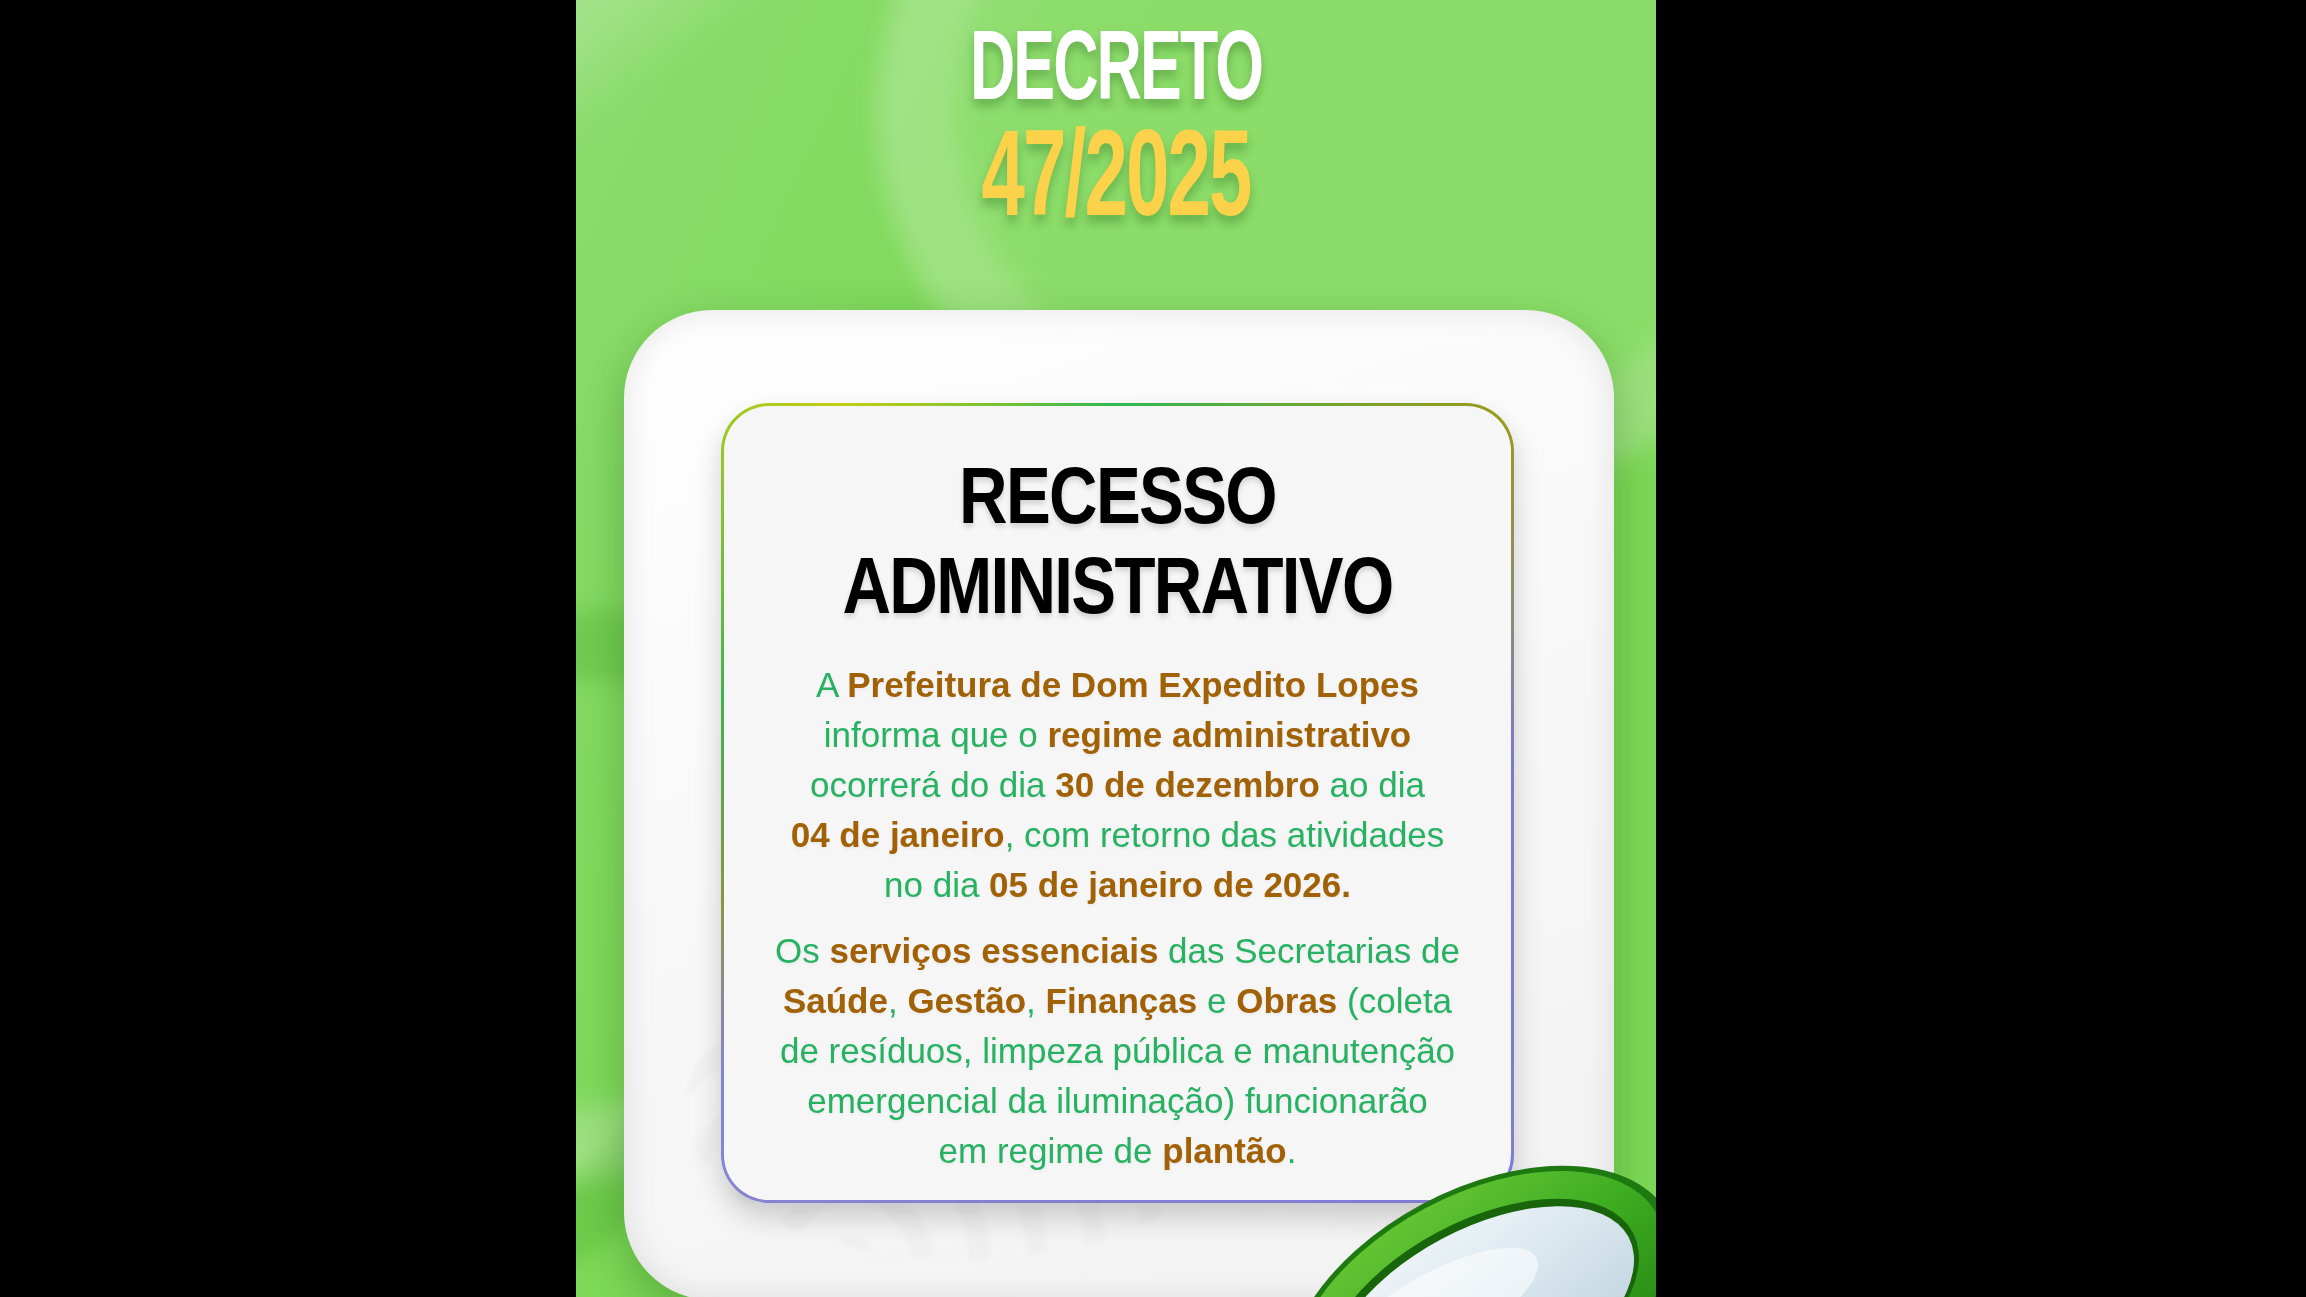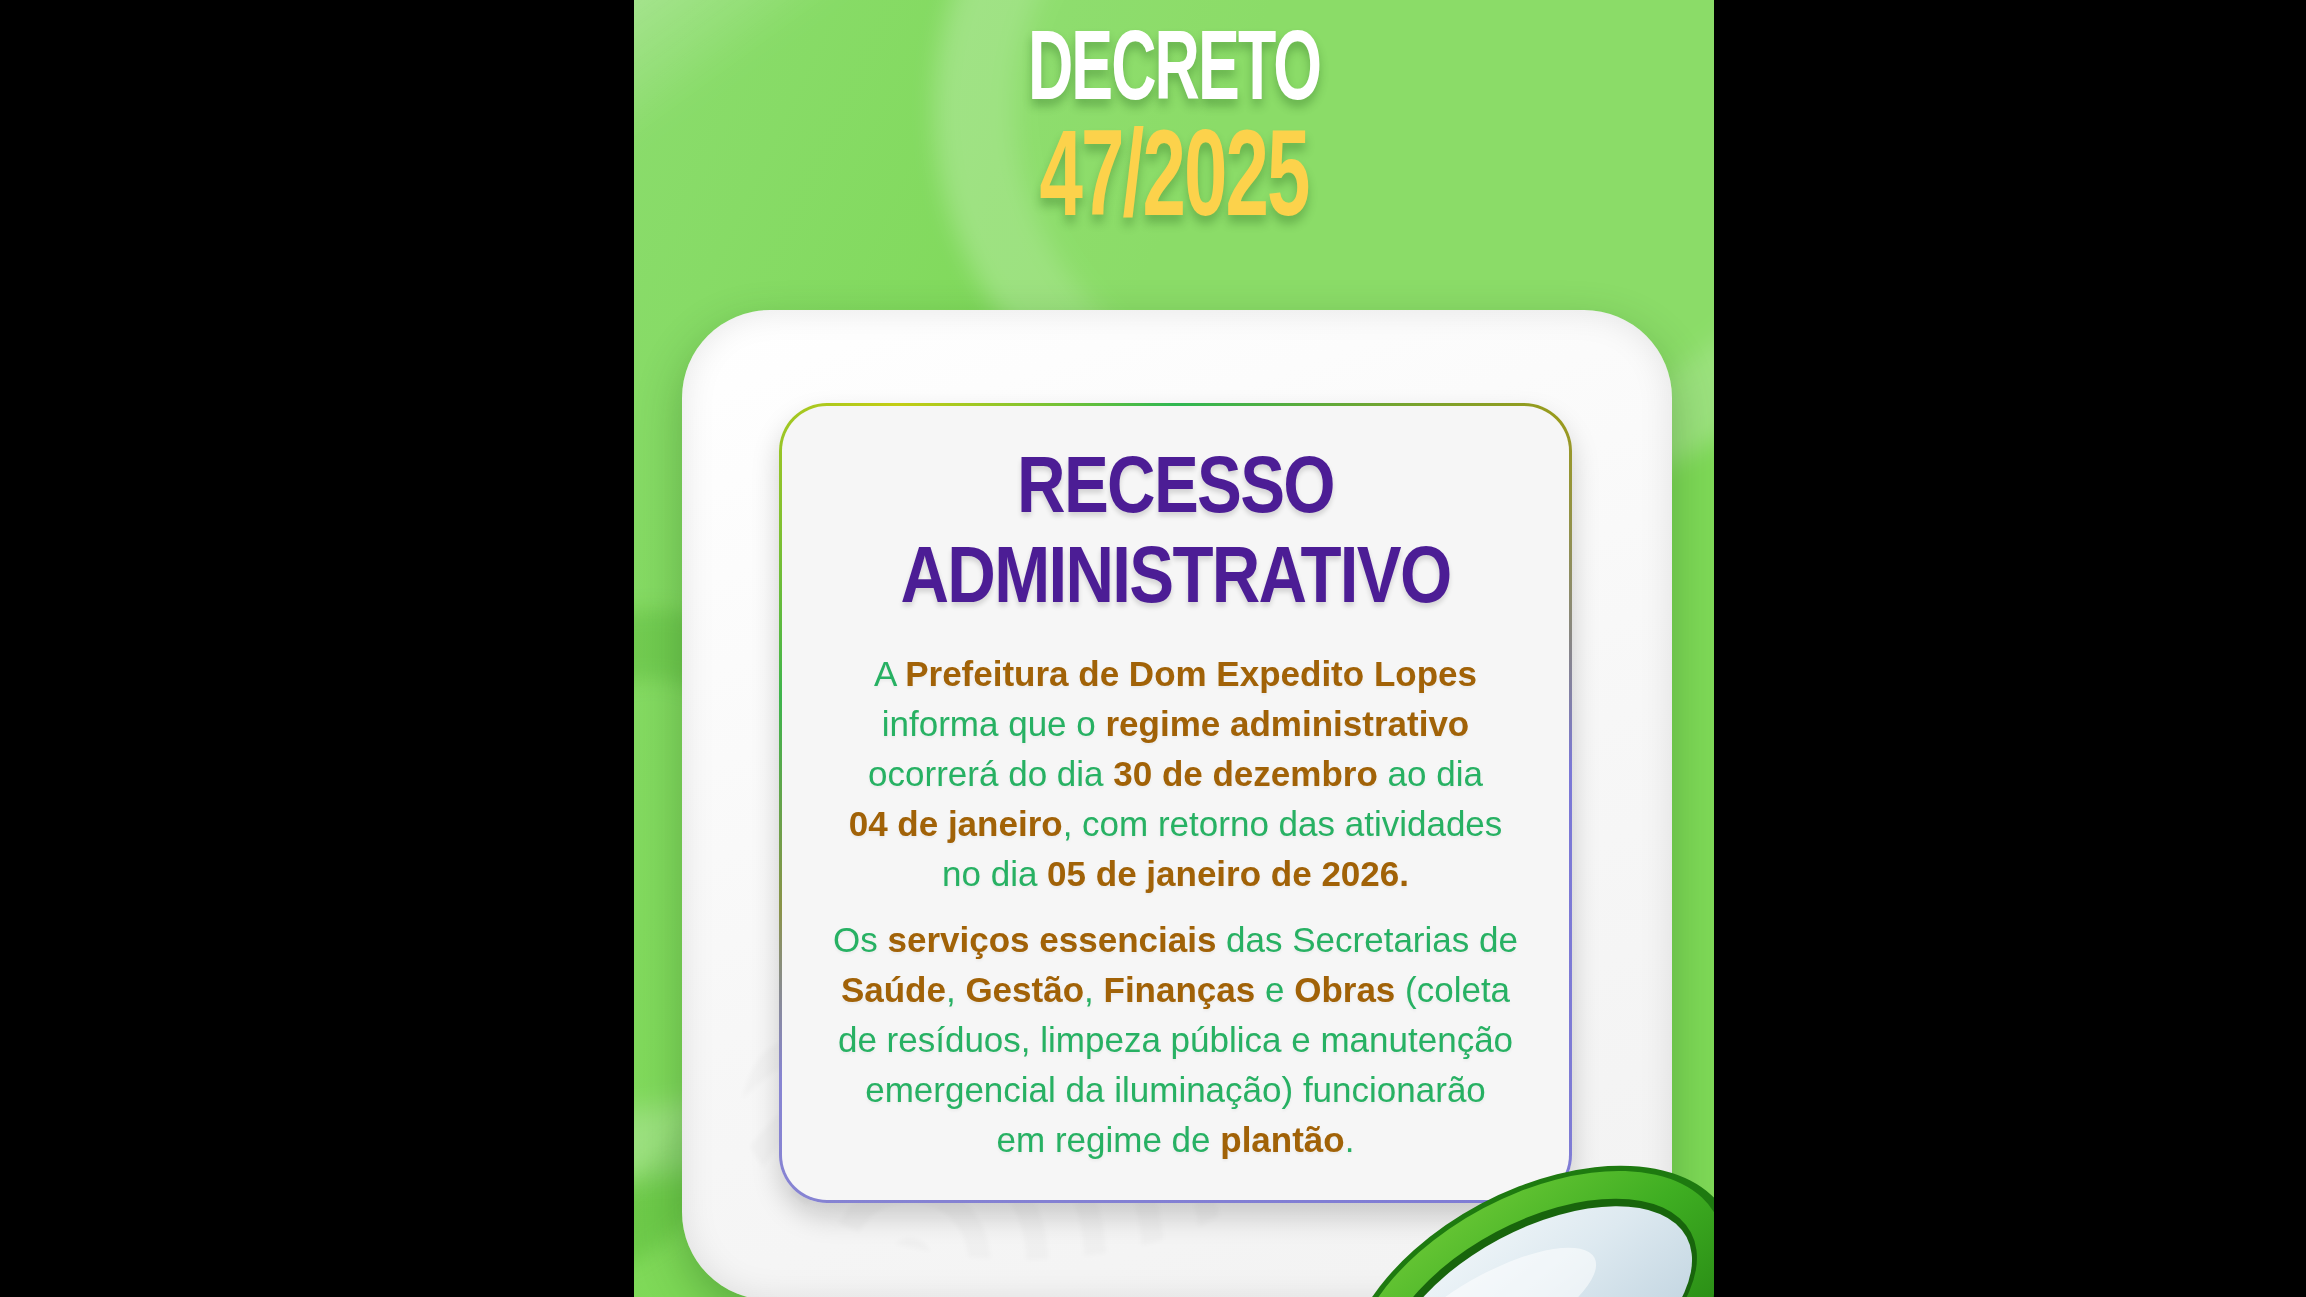--- a/index.html
+++ b/index.html
@@ -1,21 +1,21 @@
 <!DOCTYPE html>
 <html><head>
 <meta charset="utf-8">
 <style>
   * { margin:0; padding:0; box-sizing:border-box; }
   html,body { width:2306px; height:1297px; background:#000; overflow:hidden;
               font-family:"Liberation Sans", sans-serif; }
 
   
   .panel {
-    position:absolute; left:634px; top:0; width:1080px; height:1297px;
+    position:absolute; left:576px; top:0; width:1080px; height:1297px;
     overflow:hidden;
     background:linear-gradient(115deg,#8bdc6d 0%, #7ed957 38%, #7ed957 100%);
   }
 
   
   .swirl { position:absolute; pointer-events:none; }
   .swirl-ring-topright {
     top:-300px; left:300px; width:980px; height:820px; border-radius:50%;
     border:80px solid rgba(255,255,255,0.14);
     background:rgba(255,255,255,0.10);
@@ -73,21 +73,21 @@
       #2fb752 0deg, #9a9a1c 45deg, #7b78d6 85deg, #8784d2 235deg,
       #8a9348 255deg, #3eb44d 285deg, #c3cd14 325deg, #2fb752 360deg);
     box-shadow:0 14px 28px rgba(0,0,0,0.18);
   }
   .inner-card {
     width:100%; height:100%; border-radius:45px; background:#f6f6f6;
     text-align:center; overflow:hidden;
   }
 
   .card-heading {
-    margin-top:34px; color:#4c1d95; font-weight:700;
+    margin-top:45px; color:#000000; font-weight:700;
     font-size:80px; line-height:1.12; letter-spacing:-2px;
     text-shadow:0 4px 6px rgba(0,0,0,0.14);
   }
   .card-heading span { display:block; transform:scaleX(0.84); transform-origin:50% 50%; }
 
   .card-paragraph {
     color:#27b163; font-size:35px; line-height:50px; font-weight:400;
     white-space:nowrap; text-shadow:0 2px 3px rgba(0,0,0,0.05);
   }
   .card-paragraph b { font-weight:700; color:#a16207; }

